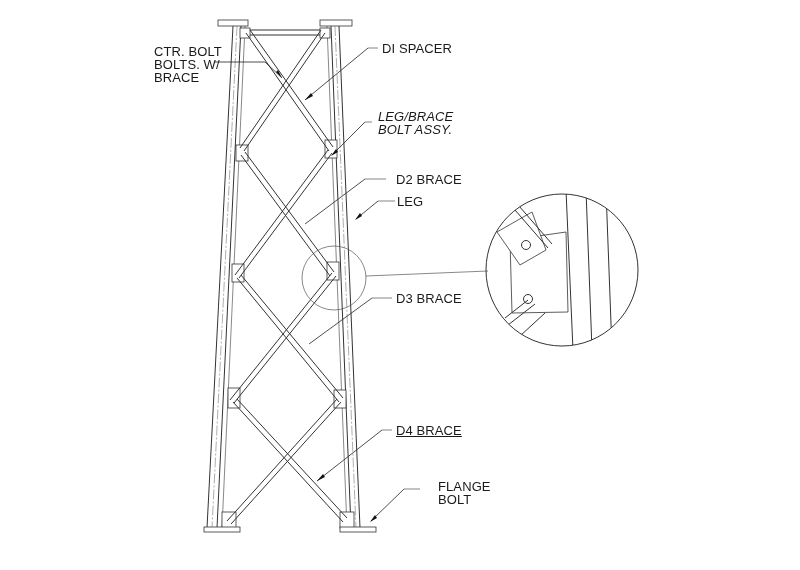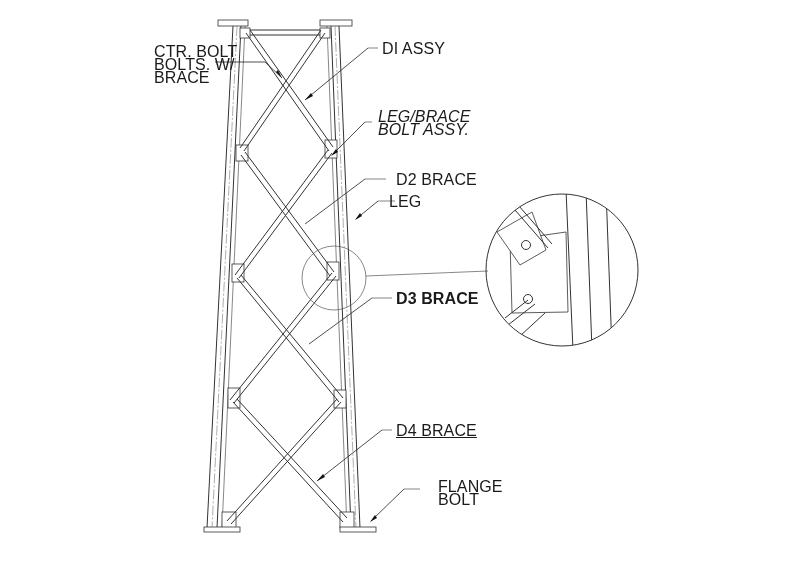--- a/index.html
+++ b/index.html
@@ -1,18 +1,18 @@
 <!DOCTYPE html>
 <html><head>
 <meta charset="utf-8">
 <style>
   html, body { margin:0; padding:0; background:#ffffff; }
   body { width:800px; height:570px; position:relative; overflow:hidden; font-family:"Liberation Sans", sans-serif; }
   #drawing { position:absolute; left:0; top:0; width:800px; height:570px; }
-  .lbl { position:absolute; font-family:"Liberation Sans", sans-serif; font-size:16px; line-height:13px; color:#1a1a1a; white-space:nowrap; letter-spacing:0.1px; }
+  .lbl { position:absolute; font-family:"Liberation Sans", sans-serif; font-size:13px; line-height:13px; color:#1a1a1a; white-space:nowrap; letter-spacing:0.1px; }
   .ln { stroke:#333; stroke-width:1; fill:none; }
   .thin { stroke:#555; stroke-width:0.7; fill:none; }
   .ctr { stroke:#777; stroke-width:0.6; fill:none; stroke-dasharray:10 2 2 2; }
   .plate { stroke:#333; stroke-width:0.8; fill:#fff; }
   .leader { stroke:#222; stroke-width:0.8; fill:none; }
   .ldrgray { stroke:#999; stroke-width:1.2; fill:none; }
   .arrow { fill:#111; }
 </style>
 </head>
 <body>
@@ -154,25 +154,25 @@
     <line class="leader" x1="404" y1="489" x2="371" y2="521"></line>
     <polygon class="arrow" points="370,522 375,515 377,518"></polygon>
   </g>
 </svg>
 
 <div class="lbl" style="left:154px;top:45px;">
   <div>CTR. BOLT</div>
   <div>BOLTS. W/</div>
   <div>BRACE</div>
 </div>
-<div class="lbl" style="left:382px;top:42px;">DI ASSY</div>
+<div class="lbl" style="left:382px;top:42px;">DI SPACER</div>
 <div class="lbl" style="left:378px;top:110px;font-style:italic;">
   <div>LEG/BRACE</div>
   <div>BOLT ASSY.</div>
 </div>
 <div class="lbl" style="left:396px;top:173px;">D2 BRACE</div>
-<div class="lbl" style="left:389px;top:195px;">LEG</div>
-<div class="lbl" style="left:396px;top:292px;font-weight:bold;">D3 BRACE</div>
+<div class="lbl" style="left:397px;top:195px;">LEG</div>
+<div class="lbl" style="left:396px;top:292px;">D3 BRACE</div>
 <div class="lbl" style="left:396px;top:424px;text-decoration:underline;">D4 BRACE</div>
 <div class="lbl" style="left:422px;top:480px;margin-left:16px;">
   <div>FLANGE</div>
   <div>BOLT</div>
 </div>
 
 </body></html>

